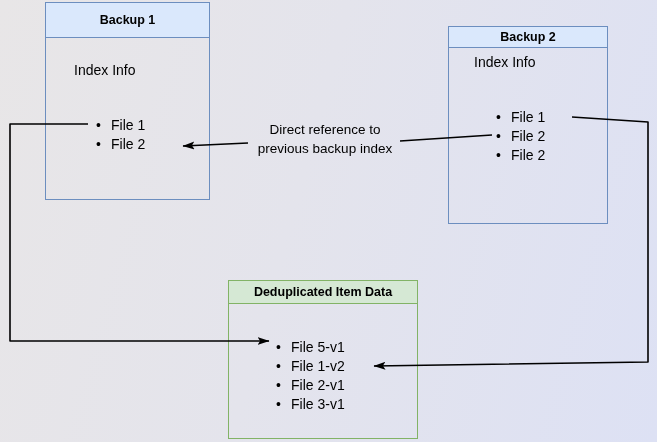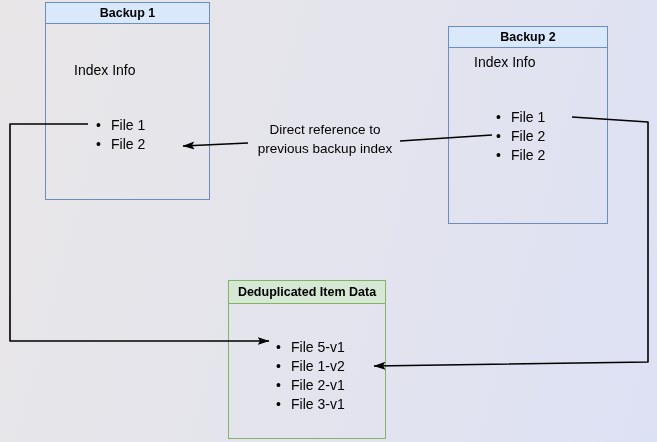--- a/index.html
+++ b/index.html
@@ -29,21 +29,21 @@
     text-align:center;font-size:13.5px;line-height:19px;
   }
   svg.arrows{position:absolute;left:0;top:0;pointer-events:none;}
 </style>
 </head>
 <body>
 
 <div class="canvas">
 
   <div class="node node-blue" style="left:45px;top:2px;width:165px;height:198px;">
-    <div class="node-header" style="height:21px;">Backup 1</div>
+    <div class="node-header" style="height:35px;">Backup 1</div>
   </div>
   <div class="body-label" style="left:74px;top:62px;">Index Info</div>
   <div class="file-list" style="left:96px;top:116px;">
     <div class="file-row">
       <span class="bullet">•</span>
       <span>File 1</span>
     </div>
     <div class="file-row">
       <span class="bullet">•</span>
       <span>File 2</span>
@@ -62,21 +62,21 @@
     <div class="file-row">
       <span class="bullet">•</span>
       <span>File 2</span>
     </div>
     <div class="file-row">
       <span class="bullet">•</span>
       <span>File 2</span>
     </div>
   </div>
 
-  <div class="node node-green" style="left:228px;top:280px;width:158px;height:159px;">
+  <div class="node node-green" style="left:228px;top:280px;width:190px;height:159px;">
     <div class="node-header" style="height:23px;">Deduplicated Item Data</div>
   </div>
   <div class="file-list" style="left:276px;top:338px;">
     <div class="file-row">
       <span class="bullet">•</span>
       <span>File 5-v1</span>
     </div>
     <div class="file-row">
       <span class="bullet">•</span>
       <span>File 1-v2</span>

